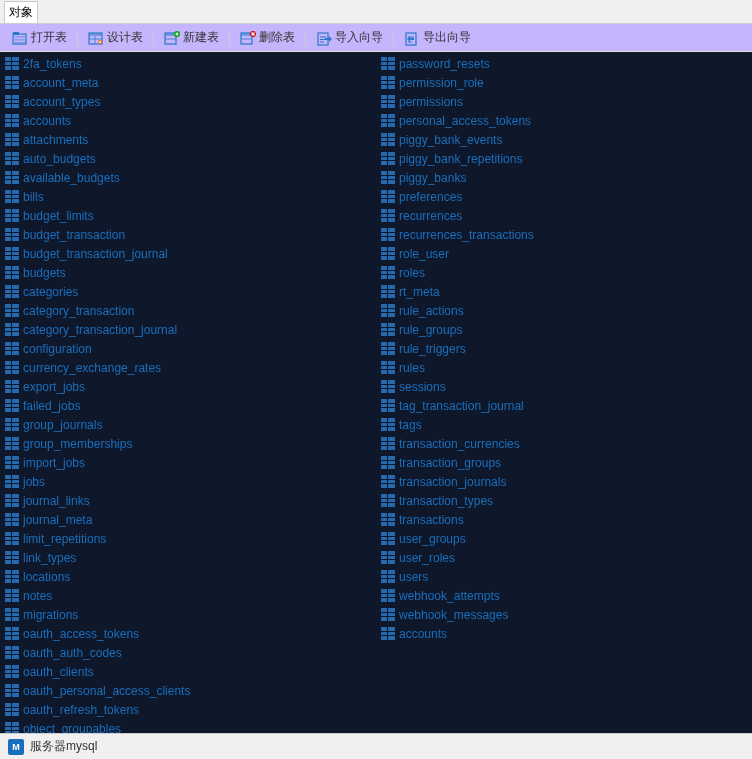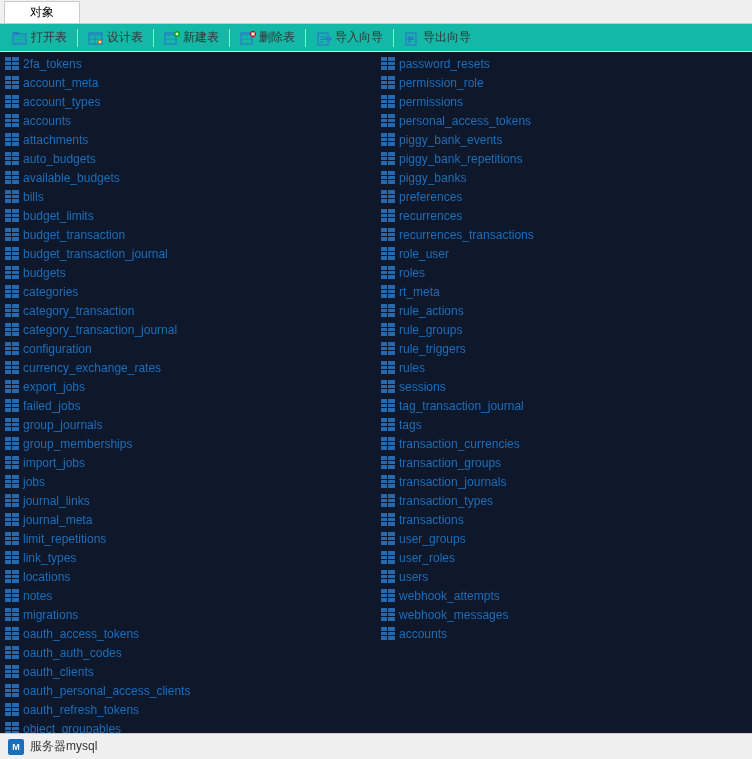--- a/index.html
+++ b/index.html
@@ -10,30 +10,30 @@
       border-bottom: 1px solid #ccc;
       display: flex;
       align-items: flex-end;
       padding-left: 4px;
       height: 24px;
     }
     .tab {
       background: white;
       border: 1px solid #ccc;
       border-bottom: none;
-      padding: 2px 25px;
+      padding: 2px 4px;
       font-size: 12px;
       cursor: pointer;
       height: 22px;
       display: flex;
       align-items: center;
     }
 
     .toolbar {
-      background: #14b8a6;
+      background: #c4b5fd;
       border-bottom: 1px solid #ddd;
       padding: 3px 6px;
       display: flex;
       align-items: center;
       gap: 2px;
       height: 28px;
     }
     .toolbar-btn {
       display: flex;
       align-items: center;

